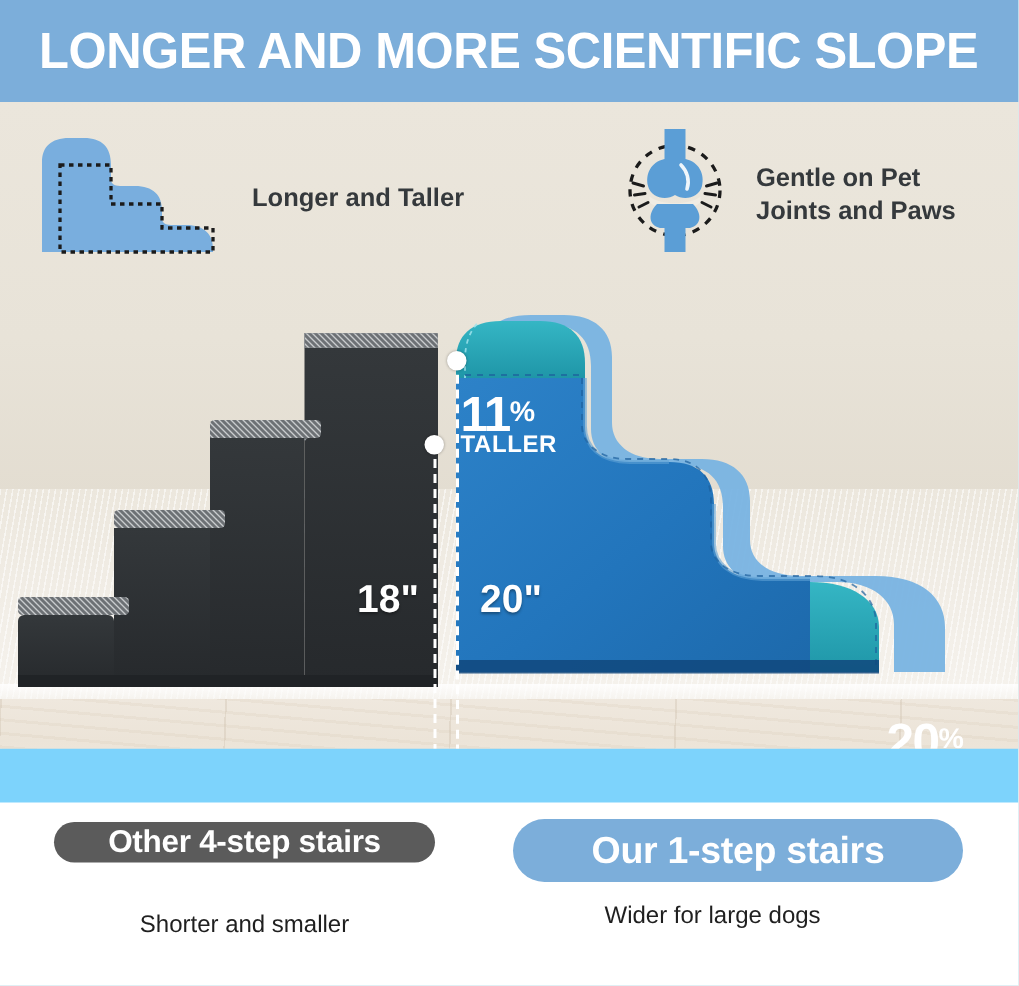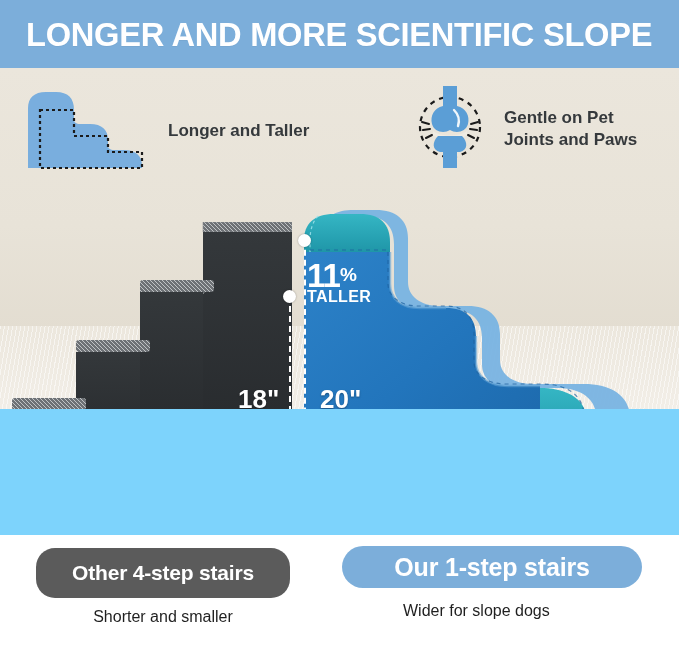--- a/index.html
+++ b/index.html
@@ -39,21 +39,21 @@
     transform: scaleX(0.96);
     white-space: nowrap;
     text-shadow: 0 1px 0 rgba(0,0,0,0.04);
   }
 
   
   .scene {
     position: absolute;
     left: 0; top: 68px;
     width: 679px;
-    height: 341px;
+    height: 431px;
     overflow: hidden;
     background: #e9e4d9;
   }
   .wall {
     position: absolute;
     left: 0; top: 0; width: 679px; height: 262px;
     background: linear-gradient(180deg,#ebe6dc 0%, #e8e3d8 60%, #e3ddd1 100%);
   }
   .rug {
     position: absolute;
@@ -193,21 +193,21 @@
 
   
   .compare {
     position: absolute;
     left: 0; top: 535px;
     width: 679px; height: 122px;
     background: #ffffff;
   }
   .pill {
     position: absolute;
-    height: 50px;
+    height: 27px;
     border-radius: 19px;
     display: flex;
     align-items: center;
     justify-content: center;
     color: #ffffff;
     font-family: "Liberation Sans Narrow", "Liberation Sans", sans-serif;
     font-weight: bold;
     font-size: 21px;
     white-space: nowrap;
     padding: 0 22px;
@@ -446,16 +446,16 @@
     <div class="dim-label-dark lbl-24">24"</div>
     <div class="dim-label-dark lbl-29">29"</div>
 
   </div>
 
   <div class="compare">
     <div class="pill pill-other">Other 4-step stairs</div>
     <div class="pill pill-our">Our 1-step stairs</div>
 
     <div class="caption cap-other">Shorter and smaller</div>
-    <div class="caption cap-our-1">Wider for slope dogs</div>
+    <div class="caption cap-our-1">Wider for large dogs</div>
   </div>
 
 </div>
 
 </body></html>

